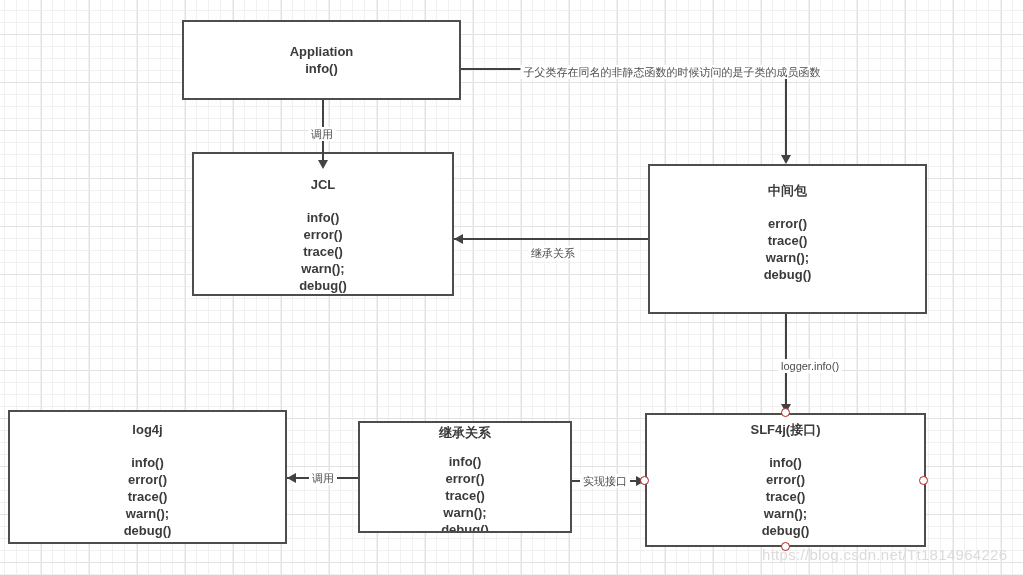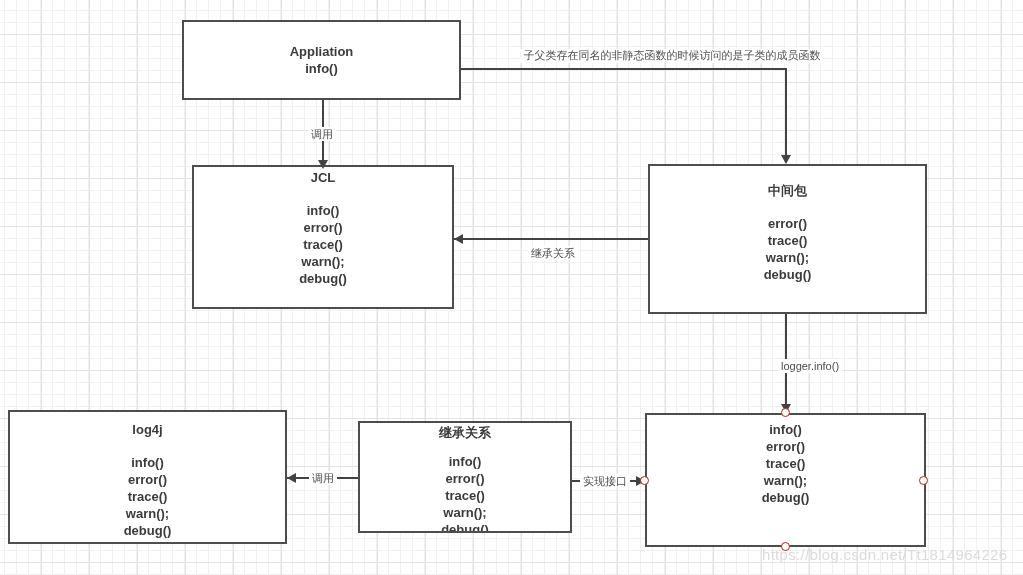--- a/index.html
+++ b/index.html
@@ -18,21 +18,21 @@
   .node{
     position:absolute;box-sizing:border-box;
     border:2px solid #4d4d4d;background:#ffffff;
     text-align:center;color:#3b3b3b;font-weight:bold;
     font-size:13px;line-height:17px;
   }
   .node-title{margin-bottom:16px;}
   .tight .node-title{margin-bottom:12px;}
   #n-app{left:182px;top:20px;width:279px;height:80px;display:flex;flex-direction:column;justify-content:center;}
   #n-app .node-title{margin-bottom:0;}
-  #n-jcl{left:192px;top:165px;width:262px;height:144px;padding-top:2px;}
+  #n-jcl{left:192px;top:152px;width:262px;height:144px;padding-top:22px;}
   #n-mid{left:648px;top:164px;width:279px;height:150px;padding-top:16px;}
   #n-log4j{left:8px;top:410px;width:279px;height:134px;padding-top:9px;}
   #n-proxy{left:358px;top:421px;width:214px;height:112px;padding-top:1px;overflow:hidden;}
   #n-slf4j{left:645px;top:413px;width:281px;height:134px;padding-top:6px;}
   .hline{position:absolute;height:2px;background:#424242;}
   .vline{position:absolute;width:2px;background:#424242;}
   .ah{position:absolute;width:0;height:0;}
   .ah-down{border-left:5px solid transparent;border-right:5px solid transparent;border-top:9px solid #424242;}
   .ah-left{border-top:5px solid transparent;border-bottom:5px solid transparent;border-right:9px solid #424242;}
   .ah-right{border-top:5px solid transparent;border-bottom:5px solid transparent;border-left:9px solid #424242;}
@@ -99,33 +99,34 @@
     <div class="node-methods">
         <div>info()</div>
         <div>error()</div>
         <div>trace()</div>
         <div>warn();</div>
         <div>debug()</div>
       </div>
   </div>
 
   <div class="node" id="n-slf4j">
+    <div class="node-title">SLF4j(接口)</div>
     <div class="node-methods">
         <div>info()</div>
         <div>error()</div>
         <div>trace()</div>
         <div>warn();</div>
         <div>debug()</div>
       </div>
   </div>
 
   <div class="hline" style="left:461px;top:68px;width:325px;"></div>
   <div class="vline" style="left:785px;top:68px;height:88px;"></div>
   <div class="ah ah-down" style="left:781px;top:155px;"></div>
-  <div class="edge-label" style="left:672px;top:56px;font-family:Liberation Mono, monospace;">子父类存在同名的非静态函数的时候访问的是子类的成员函数</div>
+  <div class="edge-label" style="left:672px;top:72px;">子父类存在同名的非静态函数的时候访问的是子类的成员函数</div>
 
   <div class="vline" style="left:322px;top:100px;height:60px;"></div>
   <div class="ah ah-down" style="left:318px;top:160px;"></div>
   <div class="edge-label" style="left:322px;top:134px;">调用</div>
 
   <div class="hline" style="left:454px;top:238px;width:194px;"></div>
   <div class="ah ah-left" style="left:454px;top:234px;"></div>
   <div class="edge-label" style="left:553px;top:253px;">继承关系</div>
 
   <div class="vline" style="left:785px;top:314px;height:91px;"></div>

